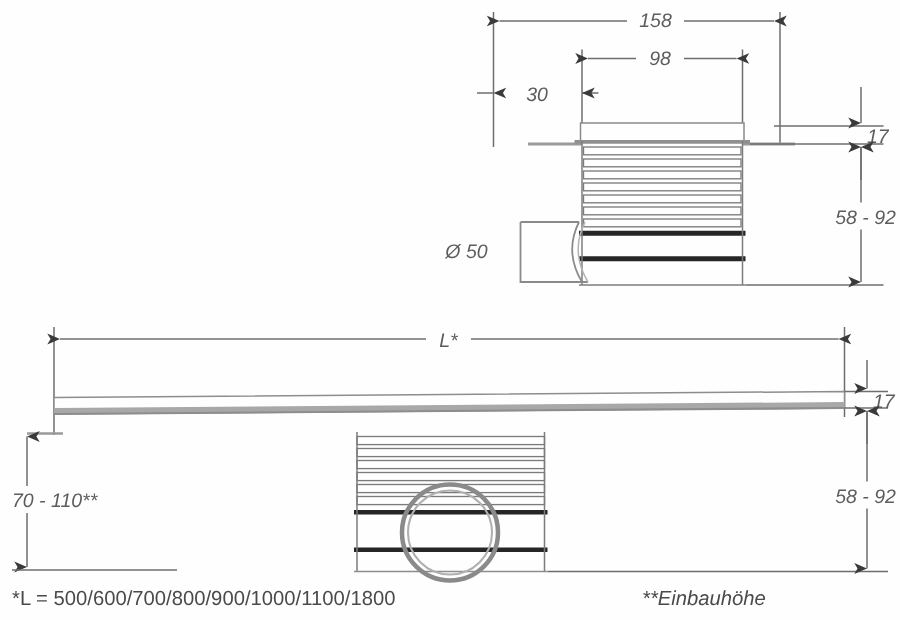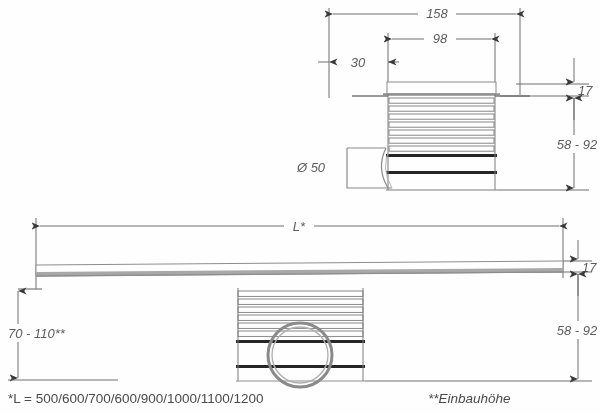--- a/index.html
+++ b/index.html
@@ -149,14 +149,14 @@
     <text class="dimtxt" x="582" y="272" text-anchor="start">17</text>
 
     <line x1="365" y1="381" x2="592" y2="381" stroke="#6e6e6e" stroke-width="1"></line>
     <line x1="578" y1="274" x2="578" y2="379" stroke="#6e6e6e" stroke-width="1" marker-start="url(#ahU)" marker-end="url(#ahD)"></line>
     <rect x="556" y="321" width="44" height="18" fill="#fefefe"></rect>
     <text class="dimtxt" x="577" y="335" text-anchor="middle">58 - 92</text>
   </g>
 </svg>
 </div>
 
-<div class="footnote" id="foot-l">*L = 500/600/700/600/900/1000/1100/1200</div>
+<div class="footnote" id="foot-l">*L = 500/600/700/800/900/1000/1100/1800</div>
 <div class="footnote" id="foot-r">**Einbauhöhe</div>
 
 </body></html>

